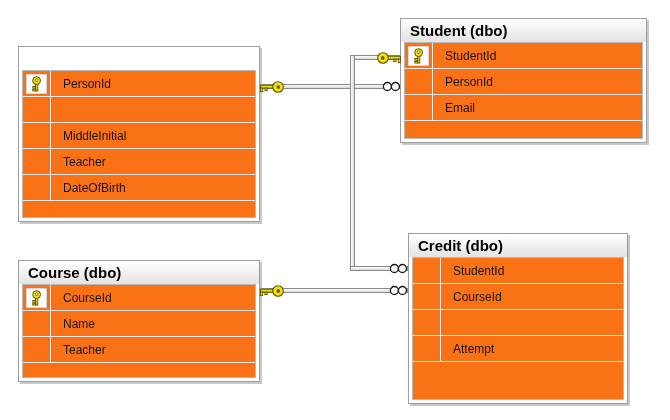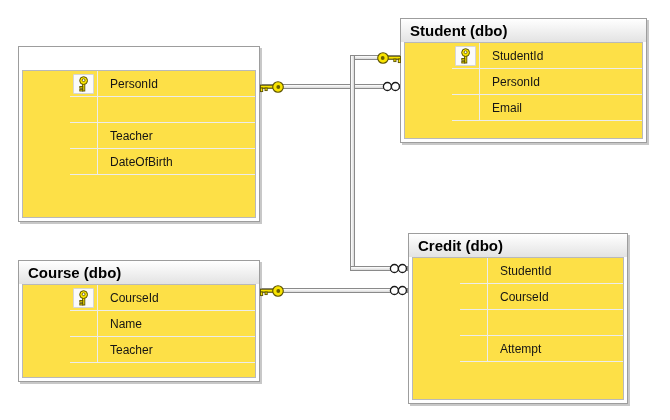--- a/index.html
+++ b/index.html
@@ -20,21 +20,21 @@
   .tbl-credit { left:408px; top:233px; width:220px; height:171px; }
 
   .table-header{
     height:23px;line-height:23px;padding-left:9px;
     font-size:15px;font-weight:bold;color:#000;
     background:linear-gradient(#ffffff,#e3e3e3);
     white-space:nowrap;overflow:hidden;
   }
   .table-grid{
     position:absolute;left:3px;right:3px;top:23px;bottom:3px;
-    background:#fde047;border:1px solid #b9b9b9;overflow:hidden;padding-left:47px;
+    background:#f97316;border:1px solid #b9b9b9;overflow:hidden;
   }
   .col-row{display:flex;align-items:stretch;height:25px;border-bottom:1px solid #ececec;}
   .icon-cell{
     width:27px;flex:0 0 27px;border-right:1px solid #ececec;
     display:flex;align-items:center;justify-content:center;
   }
   .pk-badge{
     display:flex;align-items:center;justify-content:center;
     border:1px solid #d6d6d6;background:#fbfbfb;padding:1px 4px;border-radius:1px;
   }
@@ -78,20 +78,24 @@
               </svg>
             </span>
           </div>
           <div class="col-name">PersonId</div>
         </div>
         <div class="col-row">
           <div class="icon-cell"></div>
         </div>
         <div class="col-row">
           <div class="icon-cell"></div>
+          <div class="col-name">MiddleInitial</div>
+        </div>
+        <div class="col-row">
+          <div class="icon-cell"></div>
           <div class="col-name">Teacher</div>
         </div>
         <div class="col-row">
           <div class="icon-cell"></div>
           <div class="col-name">DateOfBirth</div>
         </div>
       </div>
   </div>
 
   <div class="table-frame tbl-student">

